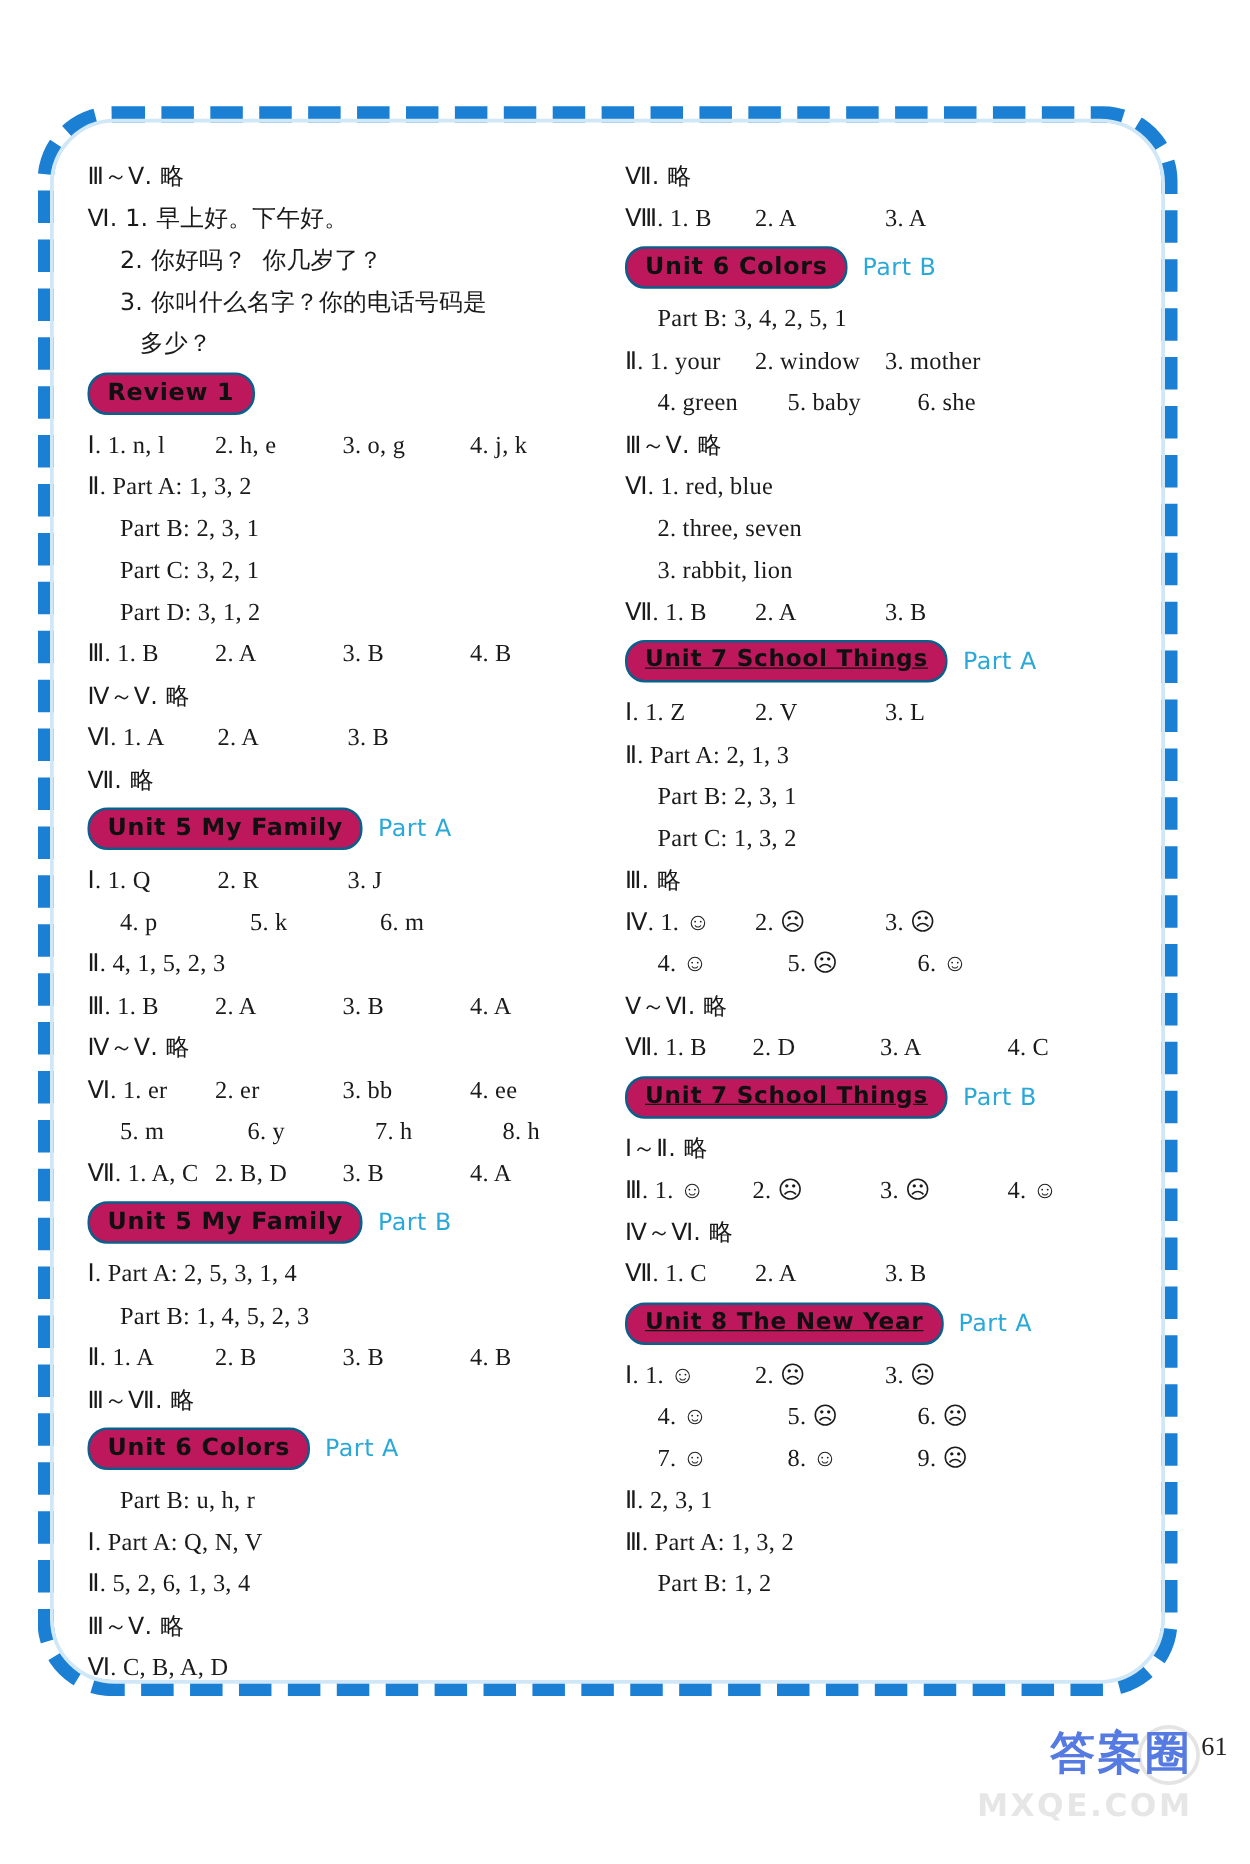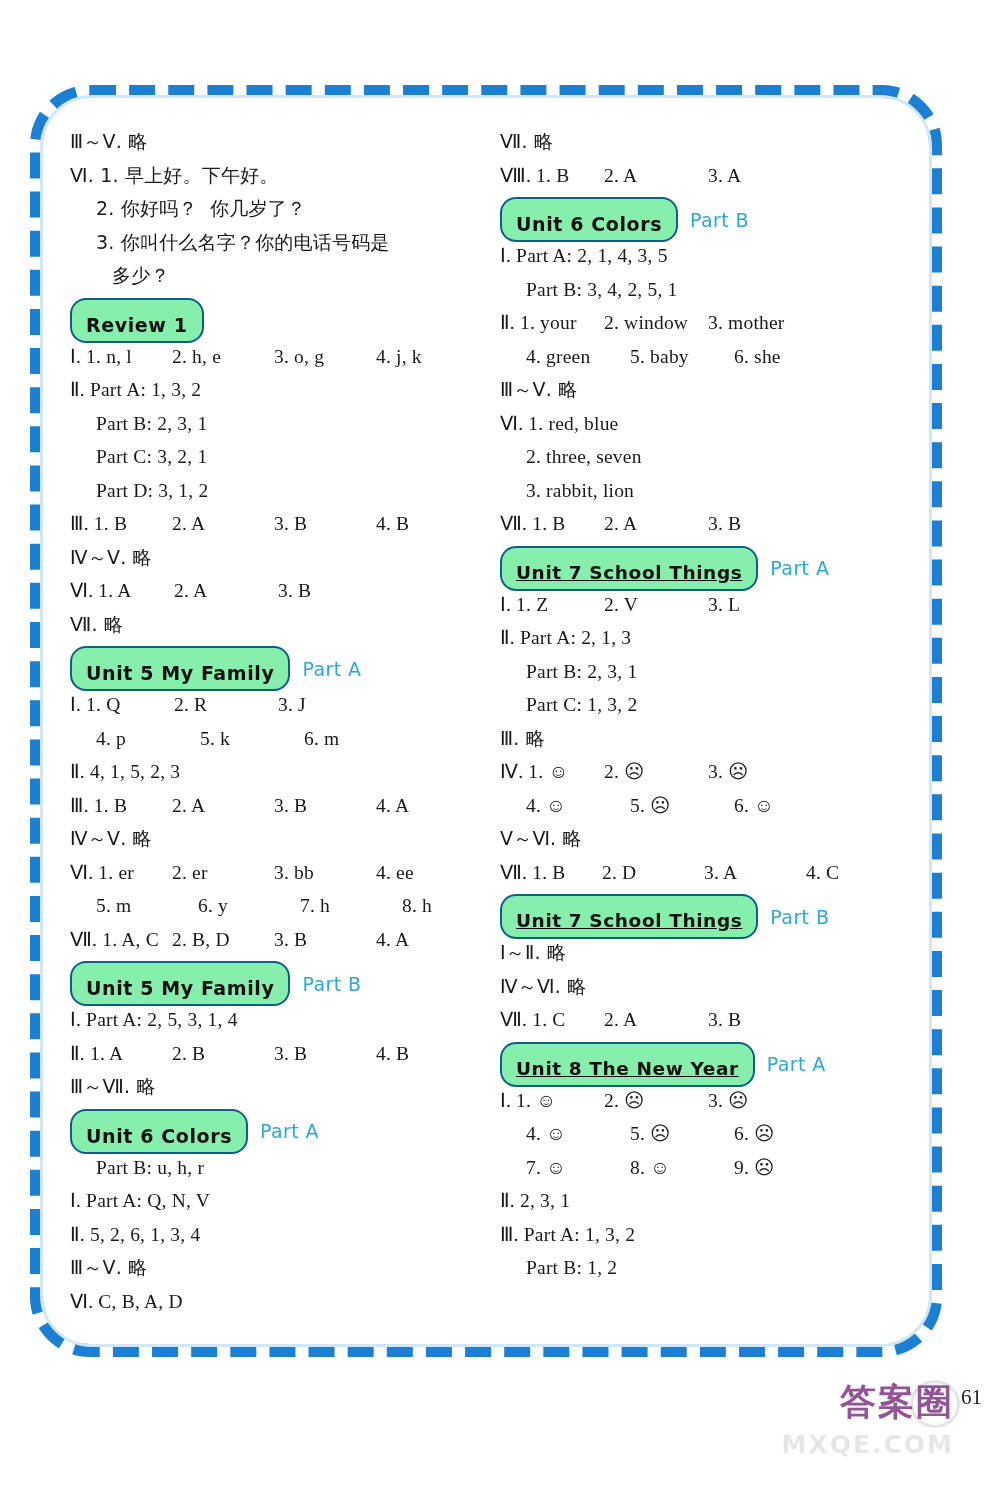--- a/index.html
+++ b/index.html
@@ -79,28 +79,28 @@
 
   
   .head-row {
     position: relative;
     height: 40px;
     margin-top: 5px;
     margin-bottom: 2px;
   }
   .pill {
     display: inline-block;
-    background: #86efac;
+    background: #be185d;
     border: 2px solid #0b5f8a;
     border-radius: 16px;
     color: #101010;
     font-family: "DejaVu Sans", sans-serif;
     font-weight: bold;
     font-size: 19px;
-    padding: 14px 14px 5px 14px;
+    padding: 3px 14px 5px 14px;
     line-height: 22px;
     letter-spacing: 0.6px;
     vertical-align: middle;
   }
   .pill.small { font-size: 18.5px; text-decoration: underline; }
   .part-label {
     display: inline-block;
     font-family: "DejaVu Sans", sans-serif;
     font-size: 19px;
     color: #2aa8d8;
@@ -128,21 +128,21 @@
     opacity: 0.75;
     pointer-events: none;
   }
   .wm-cn {
     position: absolute;
     right: 10px;
     top: 0;
     font-family: "DejaVu Sans", sans-serif;
     font-size: 36px;
     font-weight: bold;
-    color: #701a75;
+    color: #1d4ed8;
     letter-spacing: 2px;
     white-space: nowrap;
   }
   .wm-en {
     position: absolute;
     right: 10px;
     top: 52px;
     font-family: "DejaVu Sans", sans-serif;
     font-size: 25px;
     font-weight: bold;
@@ -188,54 +188,55 @@
         <div class="line cols3"><span class="w2">Ⅰ. 1. Q</span><span class="w2">2. R</span><span class="w2">3. J</span></div>
         <div class="line cols3 indent1"><span class="w2">4. p</span><span class="w2">5. k</span><span class="w2">6. m</span></div>
         <div class="line">Ⅱ. 4, 1, 5, 2, 3</div>
         <div class="line cols4"><span class="w1">Ⅲ. 1. B</span><span class="w1">2. A</span><span class="w1">3. B</span><span class="w1">4. A</span></div>
         <div class="line cn">Ⅳ～Ⅴ. 略</div>
         <div class="line cols4"><span class="w1">Ⅵ. 1. er</span><span class="w1">2. er</span><span class="w1">3. bb</span><span class="w1">4. ee</span></div>
         <div class="line cols4 indent1"><span class="w1">5. m</span><span class="w1">6. y</span><span class="w1">7. h</span><span class="w1">8. h</span></div>
         <div class="line cols4"><span class="w1">Ⅶ. 1. A, C</span><span class="w1">2. B, D</span><span class="w1">3. B</span><span class="w1">4. A</span></div>
         <div class="head-row"><span class="pill">Unit 5 My Family</span><span class="part-label">Part B</span></div>
         <div class="line">Ⅰ. Part A: 2, 5, 3, 1, 4</div>
+        <div class="line indent1">Part B: 1, 4, 5, 2, 3</div>
         <div class="line cols4"><span class="w1">Ⅱ. 1. A</span><span class="w1">2. B</span><span class="w1">3. B</span><span class="w1">4. B</span></div>
         <div class="line cn">Ⅲ～Ⅶ. 略</div>
         <div class="head-row"><span class="pill">Unit 6 Colors</span><span class="part-label">Part A</span></div>
         <div class="line indent1">Part B: u, h, r</div>
         <div class="line">Ⅰ. Part A: Q, N, V</div>
         <div class="line">Ⅱ. 5, 2, 6, 1, 3, 4</div>
         <div class="line cn">Ⅲ～Ⅴ. 略</div>
         <div class="line">Ⅵ. C, B, A, D</div>
       </div>
     <div class="col col-right" id="col-right">
         <div class="line cn">Ⅶ. 略</div>
         <div class="line cols3"><span class="w2">Ⅷ. 1. B</span><span class="w2">2. A</span><span class="w2">3. A</span></div>
         <div class="head-row"><span class="pill">Unit 6 Colors</span><span class="part-label">Part B</span></div>
-        <div class="line">Ⅰ. Part A: 2, 1, 4, 3, 5</div>
         <div class="line indent1">Part B: 3, 4, 2, 5, 1</div>
         <div class="line cols3"><span class="w2">Ⅱ. 1. your</span><span class="w2">2. window</span><span class="w2">3. mother</span></div>
         <div class="line cols3 indent1"><span class="w2">4. green</span><span class="w2">5. baby</span><span class="w2">6. she</span></div>
         <div class="line cn">Ⅲ～Ⅴ. 略</div>
         <div class="line">Ⅵ. 1. red, blue</div>
         <div class="line indent1">2. three, seven</div>
         <div class="line indent1">3. rabbit, lion</div>
         <div class="line cols3"><span class="w2">Ⅶ. 1. B</span><span class="w2">2. A</span><span class="w2">3. B</span></div>
         <div class="head-row"><span class="pill small">Unit 7 School Things</span><span class="part-label">Part A</span></div>
         <div class="line cols3"><span class="w2">Ⅰ. 1. Z</span><span class="w2">2. V</span><span class="w2">3. L</span></div>
         <div class="line">Ⅱ. Part A: 2, 1, 3</div>
         <div class="line indent1">Part B: 2, 3, 1</div>
         <div class="line indent1">Part C: 1, 3, 2</div>
         <div class="line cn">Ⅲ. 略</div>
         <div class="line cols3"><span class="w2">Ⅳ. 1. ☺</span><span class="w2">2. ☹</span><span class="w2">3. ☹</span></div>
         <div class="line cols3 indent1"><span class="w2">4. ☺</span><span class="w2">5. ☹</span><span class="w2">6. ☺</span></div>
         <div class="line cn">Ⅴ～Ⅵ. 略</div>
         <div class="line cols4"><span class="w1">Ⅶ. 1. B</span><span class="w1">2. D</span><span class="w1">3. A</span><span class="w1">4. C</span></div>
         <div class="head-row"><span class="pill small">Unit 7 School Things</span><span class="part-label">Part B</span></div>
         <div class="line cn">Ⅰ～Ⅱ. 略</div>
+        <div class="line cols4"><span class="w1">Ⅲ. 1. ☺</span><span class="w1">2. ☹</span><span class="w1">3. ☹</span><span class="w1">4. ☺</span></div>
         <div class="line cn">Ⅳ～Ⅵ. 略</div>
         <div class="line cols3"><span class="w2">Ⅶ. 1. C</span><span class="w2">2. A</span><span class="w2">3. B</span></div>
         <div class="head-row"><span class="pill small">Unit 8 The New Year</span><span class="part-label">Part A</span></div>
         <div class="line cols3"><span class="w2">Ⅰ. 1. ☺</span><span class="w2">2. ☹</span><span class="w2">3. ☹</span></div>
         <div class="line cols3 indent1"><span class="w2">4. ☺</span><span class="w2">5. ☹</span><span class="w2">6. ☹</span></div>
         <div class="line cols3 indent1"><span class="w2">7. ☺</span><span class="w2">8. ☺</span><span class="w2">9. ☹</span></div>
         <div class="line">Ⅱ. 2, 3, 1</div>
         <div class="line">Ⅲ. Part A: 1, 3, 2</div>
         <div class="line indent1">Part B: 1, 2</div>
       </div>

